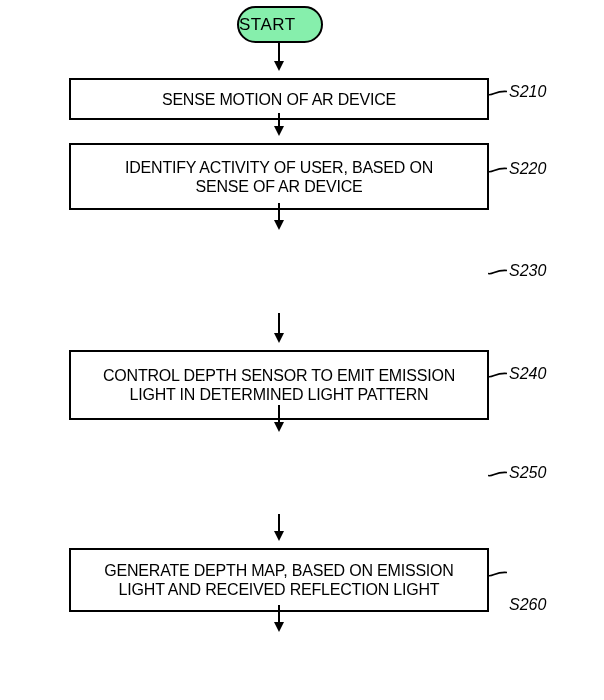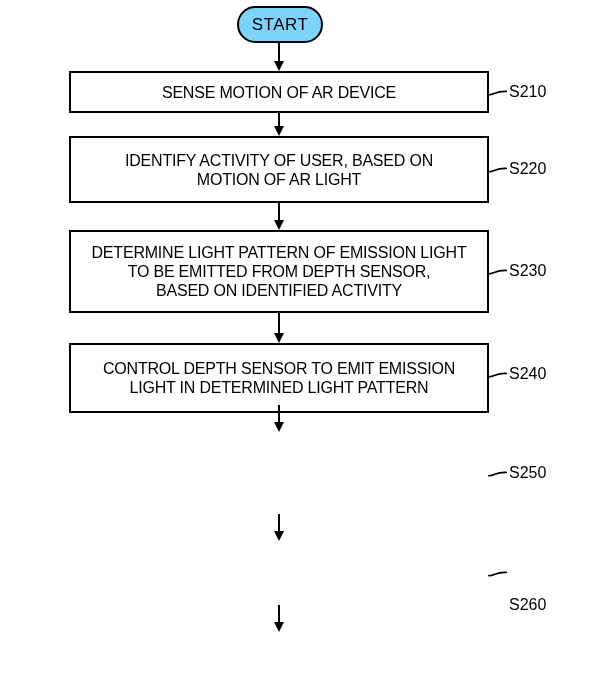--- a/index.html
+++ b/index.html
@@ -13,41 +13,41 @@
     height: 700px;
     background: #ffffff;
     font-family: "Liberation Sans", sans-serif;
     color: #000000;
     overflow: hidden;
   }
   .terminal {
     position: absolute;
     border: 2.5px solid #000000;
     border-radius: 22px;
-    background: #7dd3fc;
+    background: #86efac;
     display: flex;
     align-items: center;
-    justify-content: center;
     font-size: 17px;
     letter-spacing: 0.5px;
     box-sizing: border-box;
   }
   .terminal.start { left: 237px; top: 6px;   width: 86px; height: 37px; }
   .terminal.end   { left: 236px; top: 632px; width: 88px; height: 40px; }
   .step-box {
     position: absolute;
     left: 69px;
     width: 420px;
     border: 2px solid #000000;
     background: #ffffff;
     box-sizing: border-box;
     display: flex;
     align-items: center;
     justify-content: center;
     text-align: center;
+    margin-top: 7px;
   }
   .step-text {
     font-size: 16px;
     line-height: 19px;
     white-space: pre-line;
     letter-spacing: -0.2px;
   }
   .connector {
     position: absolute;
     left: 274px;
@@ -77,20 +77,21 @@
     width: 20px;
     height: 12px;
   }
   .step-label {
     position: absolute;
     left: 509px;
     height: 18px;
     font-size: 16px;
     line-height: 18px;
     white-space: nowrap;
+    font-style: italic;
   }
 </style>
 </head>
 <body>
 
 <div class="canvas">
 
   <div class="terminal start">
     <span>START</span>
   </div>
@@ -108,37 +109,32 @@
   </svg>
   <div class="step-label" style="top:83px">S210</div>
 
   <div class="connector" style="top:113px;height:23px">
     <i class="line"></i>
     <i class="head"></i>
   </div>
 
   <div class="step-box" style="top:136px;height:67px">
     <span class="step-text">IDENTIFY ACTIVITY OF USER, BASED ON
-MOTION OF AR LIGHT</span>
+SENSE OF AR DEVICE</span>
   </div>
   <svg class="lead-line" style="top:163px" viewBox="0 0 20 12">
     <path d="M0,8.5 C5,10 7.5,4.5 19,5.5" fill="none" stroke="#000000" stroke-width="1.6"></path>
   </svg>
   <div class="step-label" style="top:160px">S220</div>
 
   <div class="connector" style="top:203px;height:27px">
     <i class="line"></i>
     <i class="head"></i>
   </div>
 
-  <div class="step-box" style="top:230px;height:83px">
-    <span class="step-text">DETERMINE LIGHT PATTERN OF EMISSION LIGHT
-TO BE EMITTED FROM DEPTH SENSOR,
-BASED ON IDENTIFIED ACTIVITY</span>
-  </div>
   <svg class="lead-line" style="top:265px" viewBox="0 0 20 12">
     <path d="M0,8.5 C5,10 7.5,4.5 19,5.5" fill="none" stroke="#000000" stroke-width="1.6"></path>
   </svg>
   <div class="step-label" style="top:262px">S230</div>
 
   <div class="connector" style="top:313px;height:30px">
     <i class="line"></i>
     <i class="head"></i>
   </div>
 
@@ -159,20 +155,24 @@
   <svg class="lead-line" style="top:467px" viewBox="0 0 20 12">
     <path d="M0,8.5 C5,10 7.5,4.5 19,5.5" fill="none" stroke="#000000" stroke-width="1.6"></path>
   </svg>
   <div class="step-label" style="top:464px">S250</div>
 
   <div class="connector" style="top:514px;height:27px">
     <i class="line"></i>
     <i class="head"></i>
   </div>
 
+  <div class="step-box" style="top:541px;height:64px">
+    <span class="step-text">GENERATE DEPTH MAP, BASED ON EMISSION
+LIGHT AND RECEIVED REFLECTION LIGHT</span>
+  </div>
   <svg class="lead-line" style="top:567px" viewBox="0 0 20 12">
     <path d="M0,8.5 C5,10 7.5,4.5 19,5.5" fill="none" stroke="#000000" stroke-width="1.6"></path>
   </svg>
   <div class="step-label" style="top:596px">S260</div>
 
   <div class="connector" style="top:605px;height:27px">
     <i class="line"></i>
     <i class="head"></i>
   </div>
 

